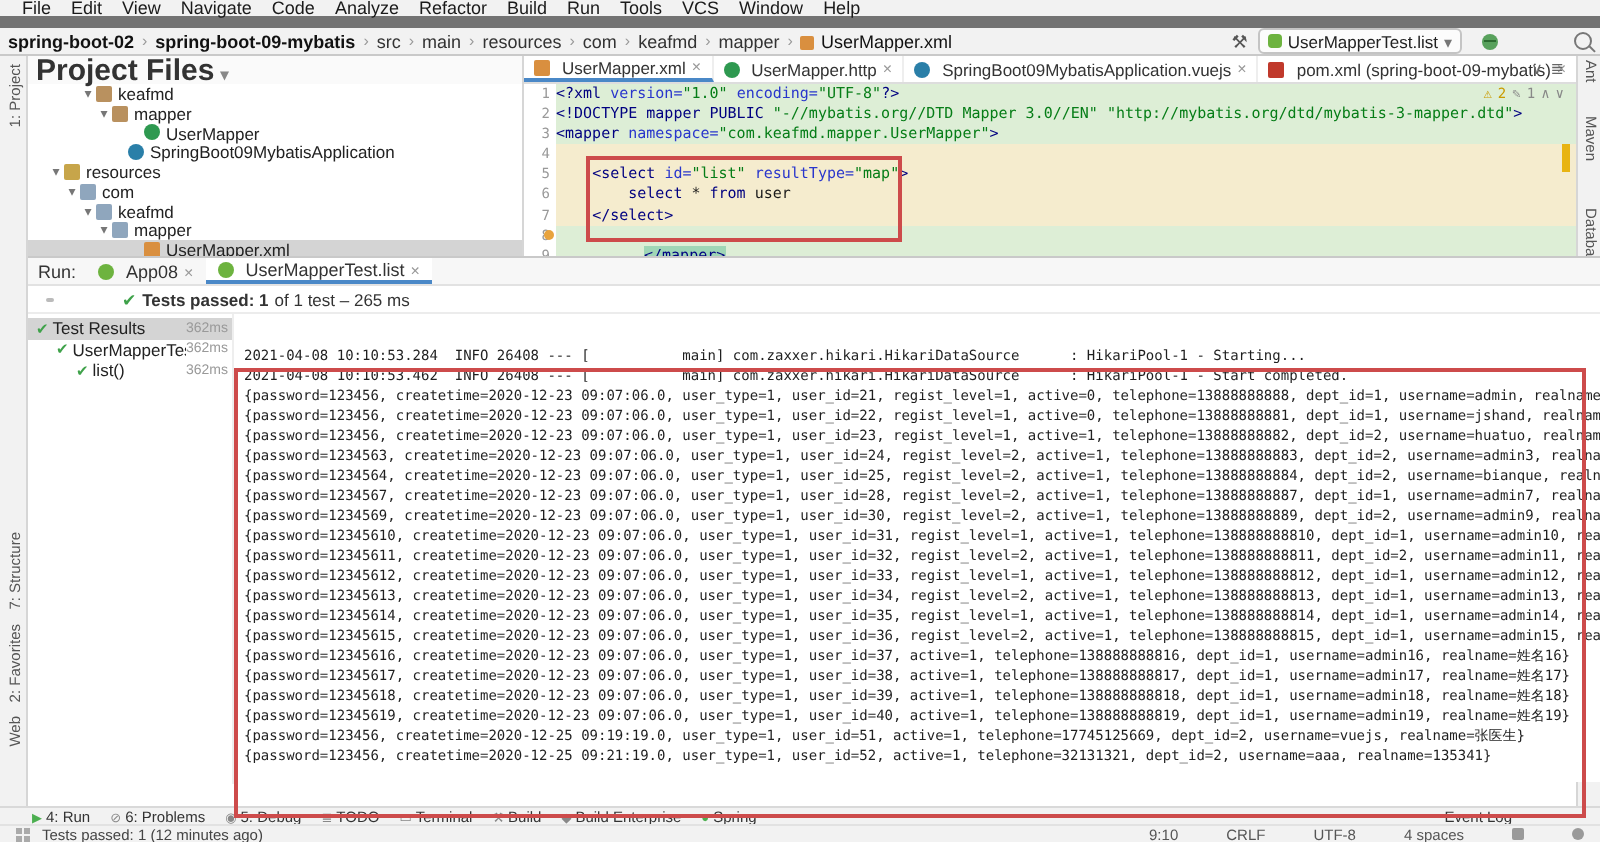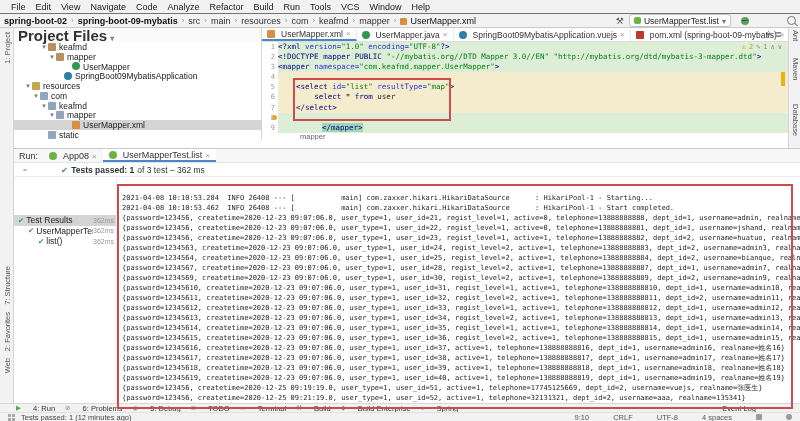--- a/index.html
+++ b/index.html
@@ -1,20 +1,20 @@
 <!DOCTYPE html>
 <html><head>
 <meta charset="utf-8">
 <style>
   html,body{margin:0;padding:0;background:#888;}
   #app{position:relative;width:800px;height:421px;background:#fff;overflow:hidden;
        font-family:"Liberation Sans",sans-serif;color:#222;-webkit-font-smoothing:antialiased;}
   .abs{position:absolute;}
   
-  #menubar{left:0;top:0;width:800px;height:14px;background:#f2f2f2;border-bottom:1px solid #737373;
+  #menubar{left:0;top:0;width:800px;height:14px;background:#f2f2f2;border-bottom:6px solid #737373;
            display:flex;align-items:center;font-size:9px;color:#1a1a1a;padding-left:6px;box-sizing:border-box;}
   .m-item{padding:0 5px;cursor:default;}
   
   #navbar{left:0;top:14px;width:800px;height:14px;background:#f2f2f2;border-bottom:1px solid #c9c9c9;
           display:flex;align-items:center;font-size:9px;box-sizing:border-box;padding:0 4px;}
   #crumbs{display:flex;align-items:center;flex:1;overflow:hidden;white-space:nowrap;}
   .bc{display:inline-flex;align-items:center;color:#333;}
   .bc .sep{color:#9a9a9a;padding:0 4px;font-size:8px;}
   .bc .sep::before{content:"\203A";}
   .bc:first-of-type .sep{display:none;}
@@ -80,21 +80,21 @@
   .c-kw{color:#000080;}
   .c-plain{color:#1a1a1a;}
   .c-tag.sel{background:#9fd6b6;margin-left:44px;}
   #ed-crumb{height:7px;font-size:7.5px;color:#666;padding-left:38px;line-height:7px;}
   #inspect{position:absolute;right:6px;top:1px;display:flex;gap:3px;align-items:center;font-size:7px;color:#888;background:transparent;}
   #inspect .warn{color:#c99b00;}
   #scrollmark{position:absolute;left:519px;top:30px;width:4px;height:14px;background:#e8b412;}
   
   #rightstrip{left:788px;top:28px;width:12px;height:375px;background:#f2f2f2;border-left:1px solid #d6d6d6;box-sizing:border-box;}
   
-  #runpanel{left:14px;top:148px;width:786px;height:263px;background:#fff;border-top:1px solid #c9c9c9;box-sizing:border-box;}
+  #runpanel{left:14px;top:128px;width:786px;height:263px;background:#fff;border-top:1px solid #c9c9c9;box-sizing:border-box;}
   #runtabs{height:14px;display:flex;align-items:stretch;background:#f7f7f7;font-size:9px;border-bottom:1px solid #e2e2e2;box-sizing:border-box;}
   #runlabel{display:flex;align-items:center;padding:0 5px;color:#333;}
   .rtab{display:flex;align-items:center;gap:3px;padding:0 6px;color:#333;white-space:nowrap;}
   .rtab .x::after{content:"\00D7";color:#999;font-size:8px;}
   .rtab.active{background:#fff;border-bottom:2px solid #4a88c7;box-sizing:border-box;}
   #runbar{height:14px;display:flex;align-items:center;gap:5px;font-size:8.5px;border-bottom:1px solid #ececec;padding-left:4px;box-sizing:border-box;}
   .rbi{color:#777;font-size:9px;line-height:11px;}
   .rbi.ic-green{color:#3fa24a;}
   .rbi.boxed{border:1px solid #bbb;border-radius:2px;background:#e8e8e8;padding:0 1px;font-size:7px;}
   #runstatus{display:flex;align-items:center;gap:3px;margin-left:4px;color:#333;}
@@ -105,21 +105,21 @@
   .ttrow.selected{background:#d4d4d4;}
   .ttrow .tick{color:#3fa24a;font-size:7.5px;margin-right:2px;}
   .ttrow .tick::before{content:"\2714";}
   .ttrow .tlabel{overflow:hidden;}
   .ttrow .ttime{margin-left:auto;color:#999;font-size:7px;}
   #console{flex:1;overflow:hidden;padding:16px 0 2px 5px;font-family:"DejaVu Sans Mono",monospace;font-size:7px;color:#1f1f1f;}
   .cline{white-space:pre;height:10px;line-height:10px;}
   
   #toolbtm{left:0;top:403px;width:800px;height:9px;background:#f2f2f2;border-top:1px solid #d9d9d9;display:flex;align-items:center;
            font-size:7.5px;color:#333;box-sizing:border-box;padding-left:16px;gap:10px;}
-  .bbi{display:flex;align-items:flex-start;gap:12px;white-space:nowrap;}
+  .bbi{display:flex;align-items:flex-end;gap:2px;white-space:nowrap;}
   .bbi .bg-ic{font-size:6.5px;color:#888;}
   .bbi .bg-ic.g{color:#4caf50;}
   #eventlog{margin-left:auto;margin-right:44px;display:flex;align-items:center;gap:2px;}
   #statusbar{left:0;top:412px;width:800px;height:9px;background:#f2f2f2;border-top:1px solid #e2e2e2;display:flex;align-items:center;
              font-size:7.5px;color:#444;box-sizing:border-box;padding:0 8px;}
   #sb-grid{width:7px;height:7px;margin-right:6px;background:
            linear-gradient(#aaa,#aaa) left top/3px 3px no-repeat,
            linear-gradient(#aaa,#aaa) right top/3px 3px no-repeat,
            linear-gradient(#aaa,#aaa) left bottom/3px 3px no-repeat,
            linear-gradient(#aaa,#aaa) right bottom/3px 3px no-repeat;}
@@ -293,21 +293,21 @@
 
   <div id="editor" class="abs">
     <div id="edtabs">
       <div class="tab active">
           <span class="fi xml"></span>
           <span>UserMapper.xml</span>
           <span class="x"></span>
         </div>
         <div class="tab">
           <span class="fi iface"></span>
-          <span>UserMapper.java</span>
+          <span>UserMapper.http</span>
           <span class="x"></span>
         </div>
         <div class="tab">
           <span class="fi cls"></span>
           <span>SpringBoot09MybatisApplication.vuejs</span>
           <span class="x"></span>
         </div>
         <div class="tab">
           <span class="fi mvn"></span>
           <span>pom.xml (spring-boot-09-mybatis)</span>
@@ -403,26 +403,26 @@
           <span class="rbi ic-green boxed"></span>
           <span class="rbi"></span>
           <span class="rbi"></span>
           <span class="rbi"></span>
           <span class="rbi"></span>
           <span class="rbi"></span>
       </span>
       <span id="runstatus">
         <span class="ok">✔</span>
         <b>Tests passed: 1</b>
-        <span> of 3 test – 362 ms</span>
+        <span> of 1 test – 265 ms</span>
       </span>
     </div>
     <div id="run-content">
       <div id="testtree">
-        <div class="ttrow selected" style="padding-left: 4px; margin-top: 36px;">
+        <div class="ttrow selected" style="padding-left: 4px;">
             <span class="tick"></span>
             <span class="tlabel">Test Results</span>
             <span class="ttime">362ms</span>
           </div>
           <div class="ttrow" style="padding-left: 14px;">
             <span class="tick"></span>
             <span class="tlabel">UserMapperTest</span>
             <span class="ttime">362ms</span>
           </div>
           <div class="ttrow" style="padding-left: 24px;">

